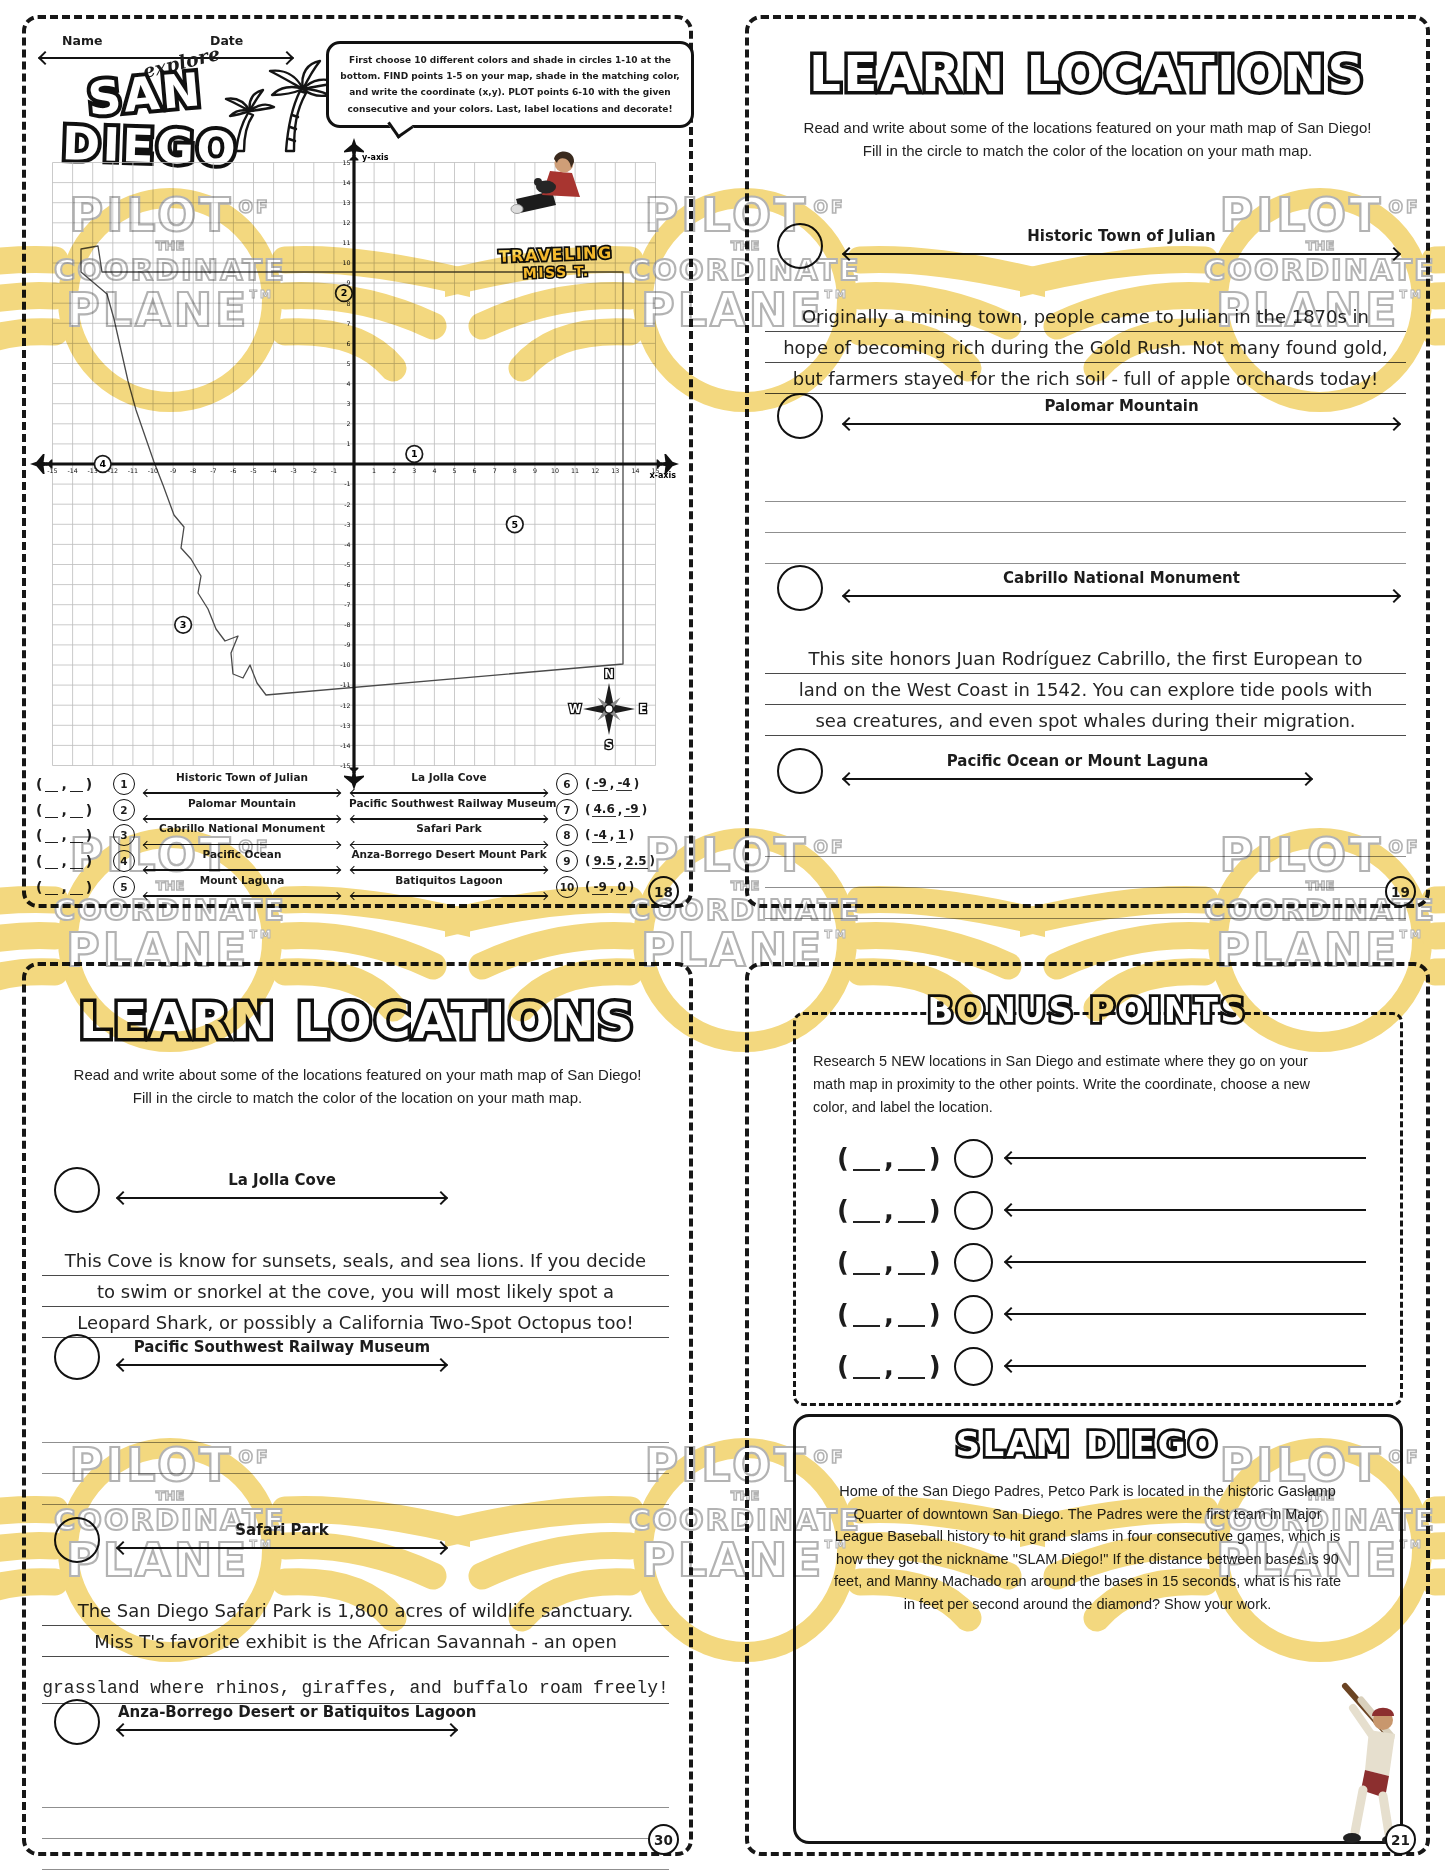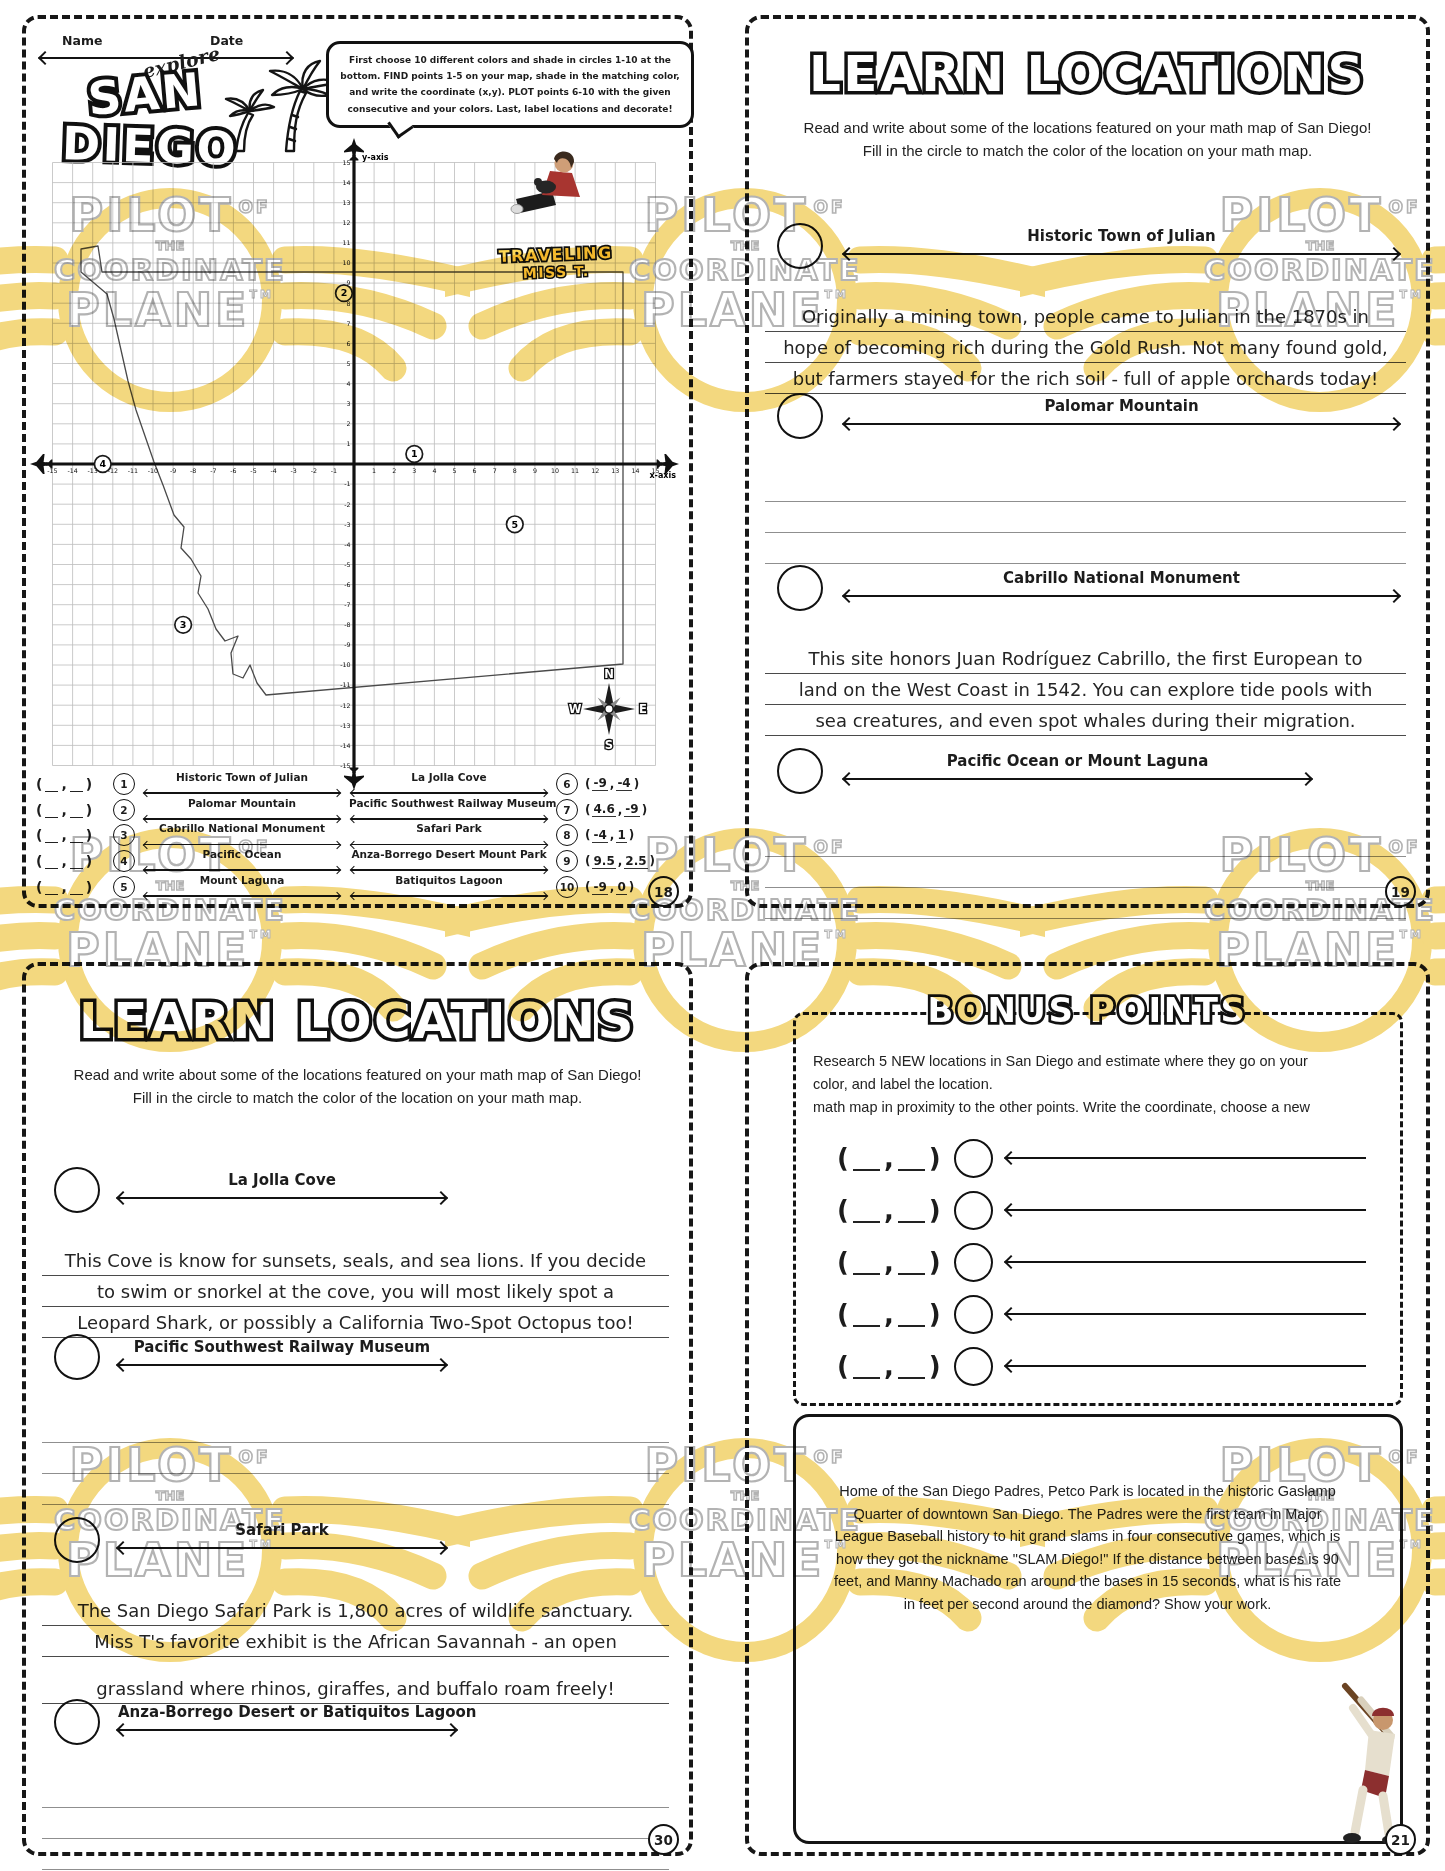--- a/index.html
+++ b/index.html
@@ -540,43 +540,43 @@
           <div class="hand-line blank" style="top: 136px;"></div>
         </div>
         <div class="lsection" style="top: 555px;">
           <div class="fill-circle"></div>
           <div class="sec-arrowlabel" style="left: 92px; width: 328px;">
             <div class="sec-label">Safari Park</div>
             <div class="dbl-arrow sec-arrow"></div>
           </div>
           <div class="hand-line filled" style="top: 74px;">The San Diego Safari Park is 1,800 acres of wildlife sanctuary.</div>
           <div class="hand-line filled" style="top: 105px;">Miss T's favorite exhibit is the African Savannah - an open</div>
-          <div class="hand-line filled" style="top: 152px;">grassland where rhinos, giraffes, and buffalo roam freely!</div>
+          <div class="hand-line filled" style="top: 152px; font-family: Liberation Mono, monospace;">grassland where rhinos, giraffes, and buffalo roam freely!</div>
         </div>
         <div class="lsection" style="top: 737px;">
           <div class="fill-circle"></div>
           <div class="sec-arrowlabel" style="left: 92px; width: 338px;">
             <div class="sec-label">Anza-Borrego Desert or Batiquitos Lagoon</div>
             <div class="dbl-arrow sec-arrow"></div>
           </div>
           <div class="hand-line blank" style="top: 74px;"></div>
           <div class="hand-line blank" style="top: 105px;"></div>
           <div class="hand-line blank" style="top: 136px;"></div>
         </div>
       </div>
     <div class="pgbadge">30</div>
   </section>
 
   <section class="page p21">
     <div class="bonusbox"></div>
     <div class="bubble t-bonus">BONUS POINTS</div>
     <div id="bonusIntro" class="bonus-intro">
         <div>Research 5 NEW locations in San Diego and estimate where they go on your</div>
+        <div>math map in proximity to the other points. Write the coordinate, choose a new</div>
         <div>color, and label the location.</div>
-        <div>math map in proximity to the other points. Write the coordinate, choose a new</div>
       </div>
     <div id="bonusRows" class="bonusrows">
         <div class="bonus-row" style="top: 172px;">
           <div class="bonus-coord">
             <span>(</span>
             <span class="useg big"></span>
             <span>,</span>
             <span class="useg big"></span>
             <span>)</span>
           </div>
@@ -623,20 +623,21 @@
             <span>,</span>
             <span class="useg big"></span>
             <span>)</span>
           </div>
           <div class="bonus-circle"></div>
           <div class="l-arrow"></div>
         </div>
       </div>
 
     <div class="slambox"></div>
+    <div class="bubble t-slam">SLAM DIEGO</div>
     <div id="slamText" class="slamtext">
         <div>Home of the San Diego Padres, Petco Park is located in the historic Gaslamp</div>
         <div>Quarter of downtown San Diego. The Padres were the first team in Major</div>
         <div>League Baseball history to hit grand slams in four consecutive games, which is</div>
         <div>how they got the nickname "SLAM Diego!" If the distance between bases is 90</div>
         <div>feet, and Manny Machado ran around the bases in 15 seconds, what is his rate</div>
         <div>in feet per second around the diamond? Show your work.</div>
       </div>
 
     <svg class="player" width="85" height="170" viewBox="0 0 85 170">

